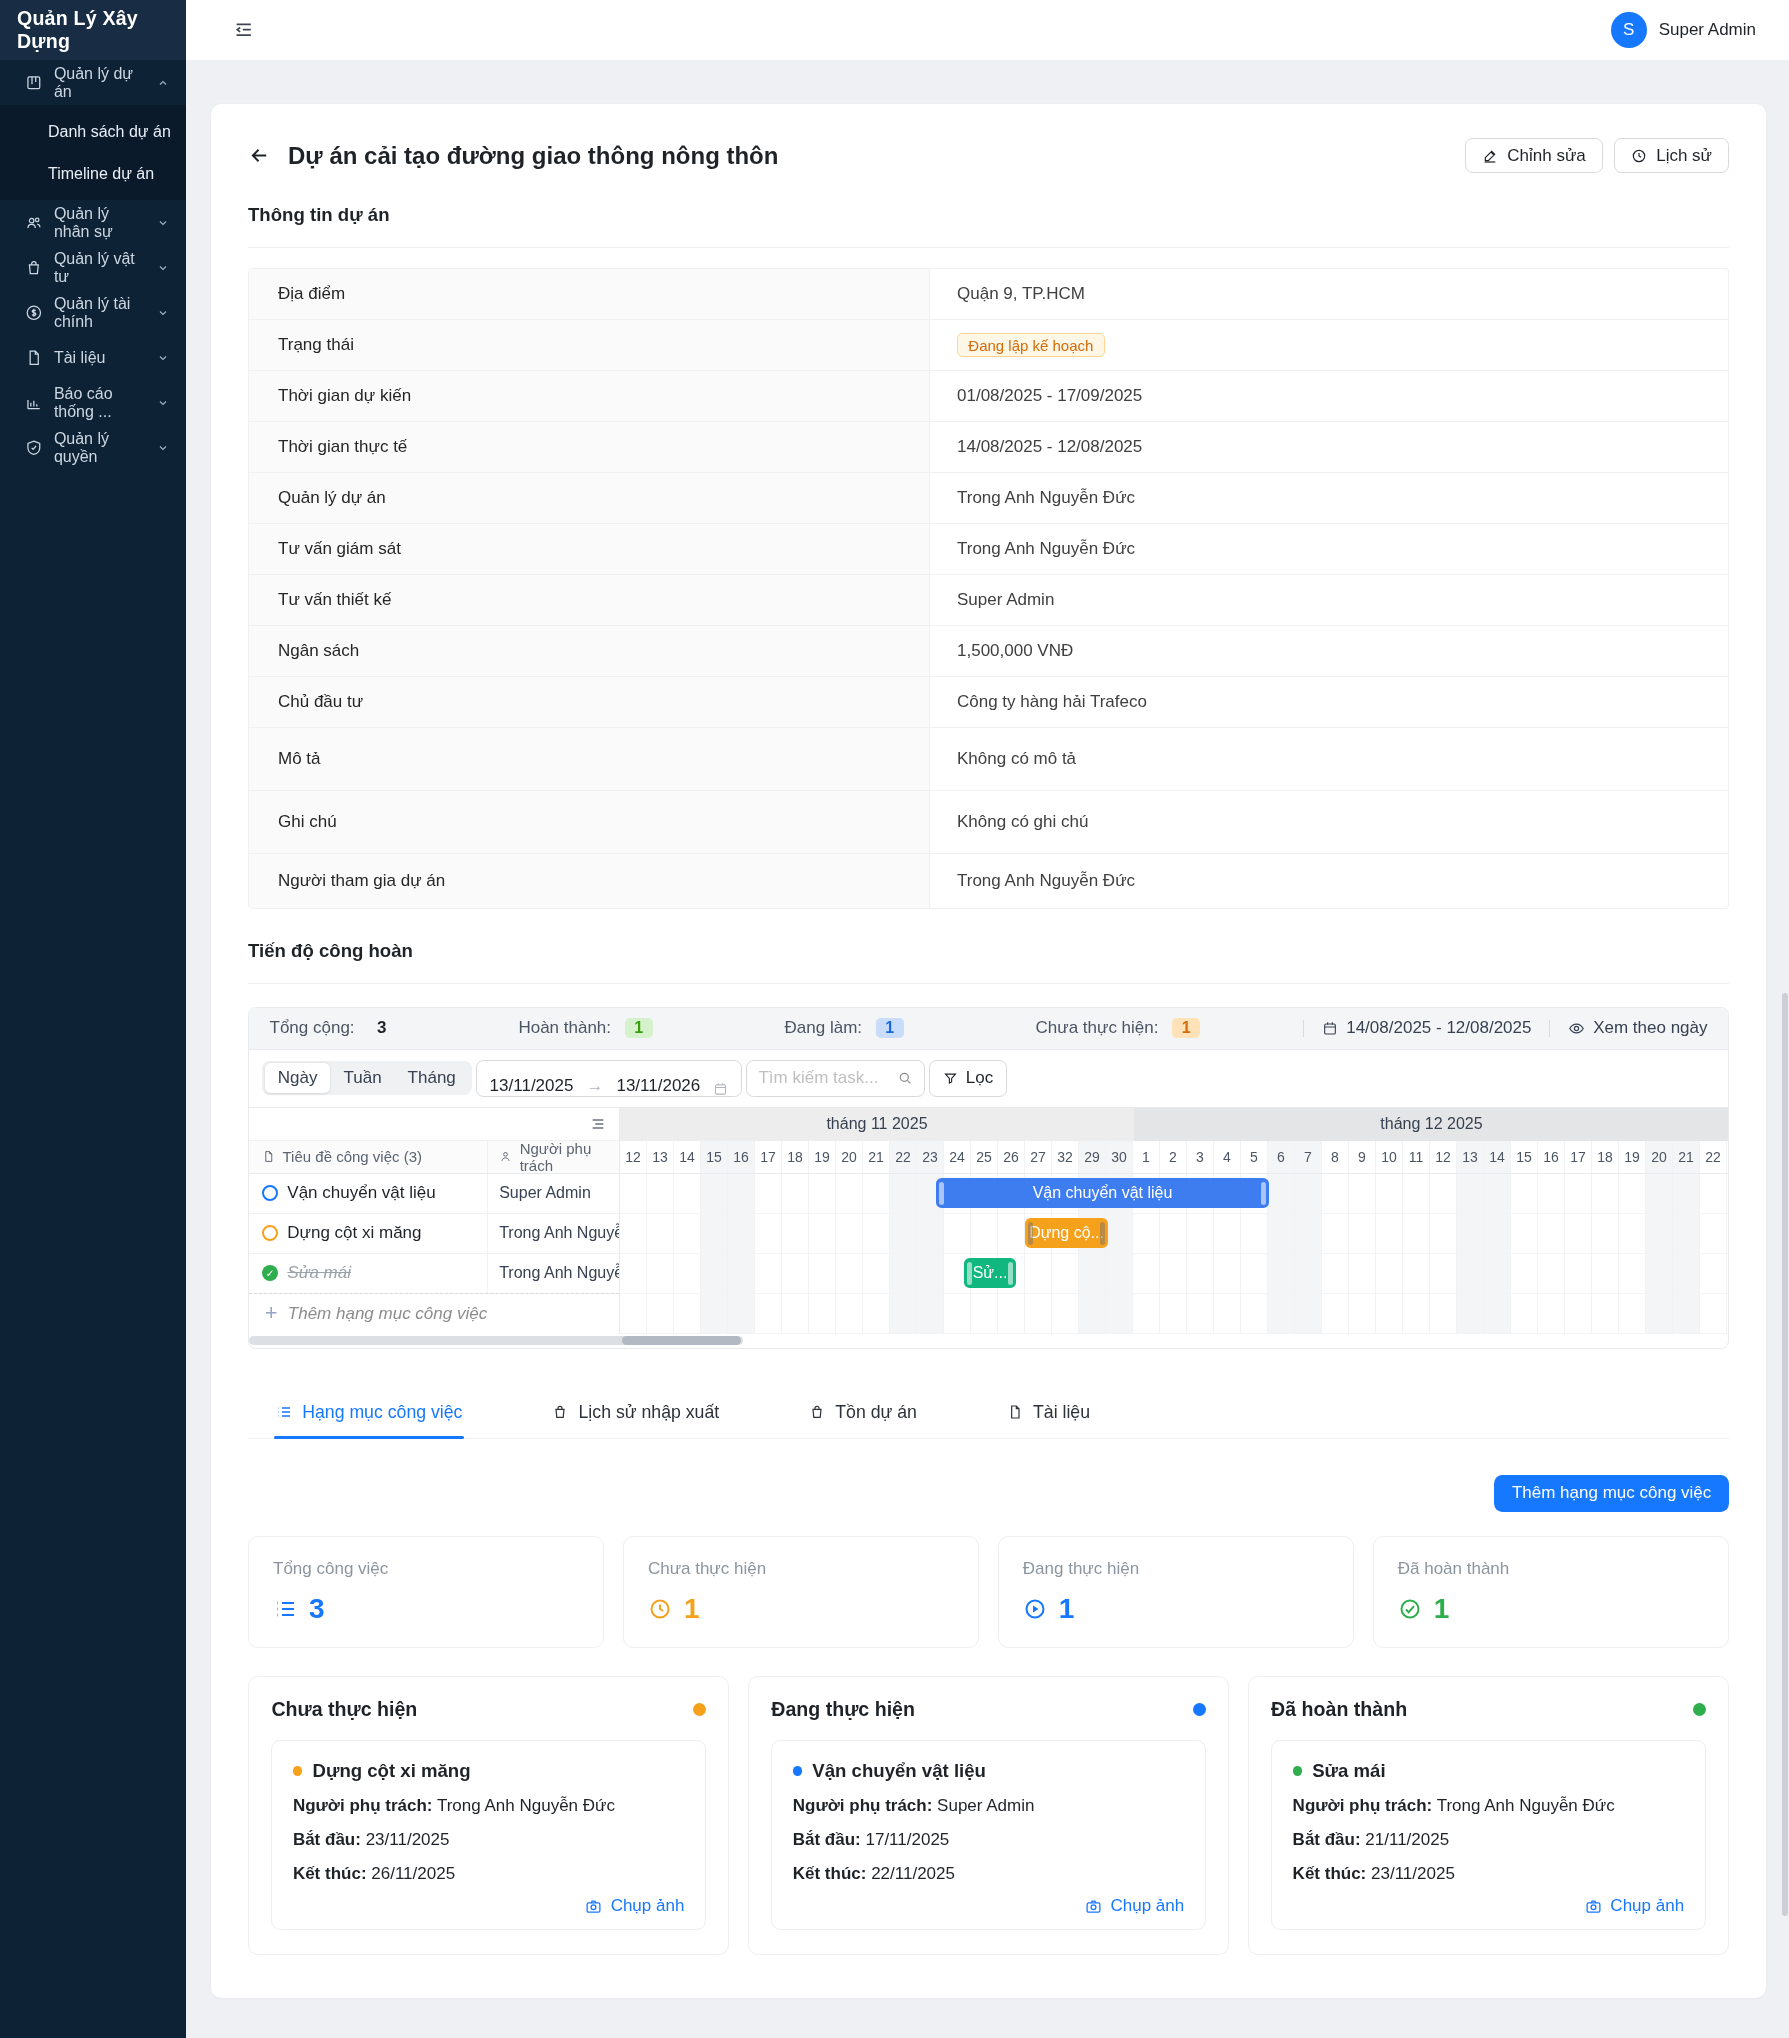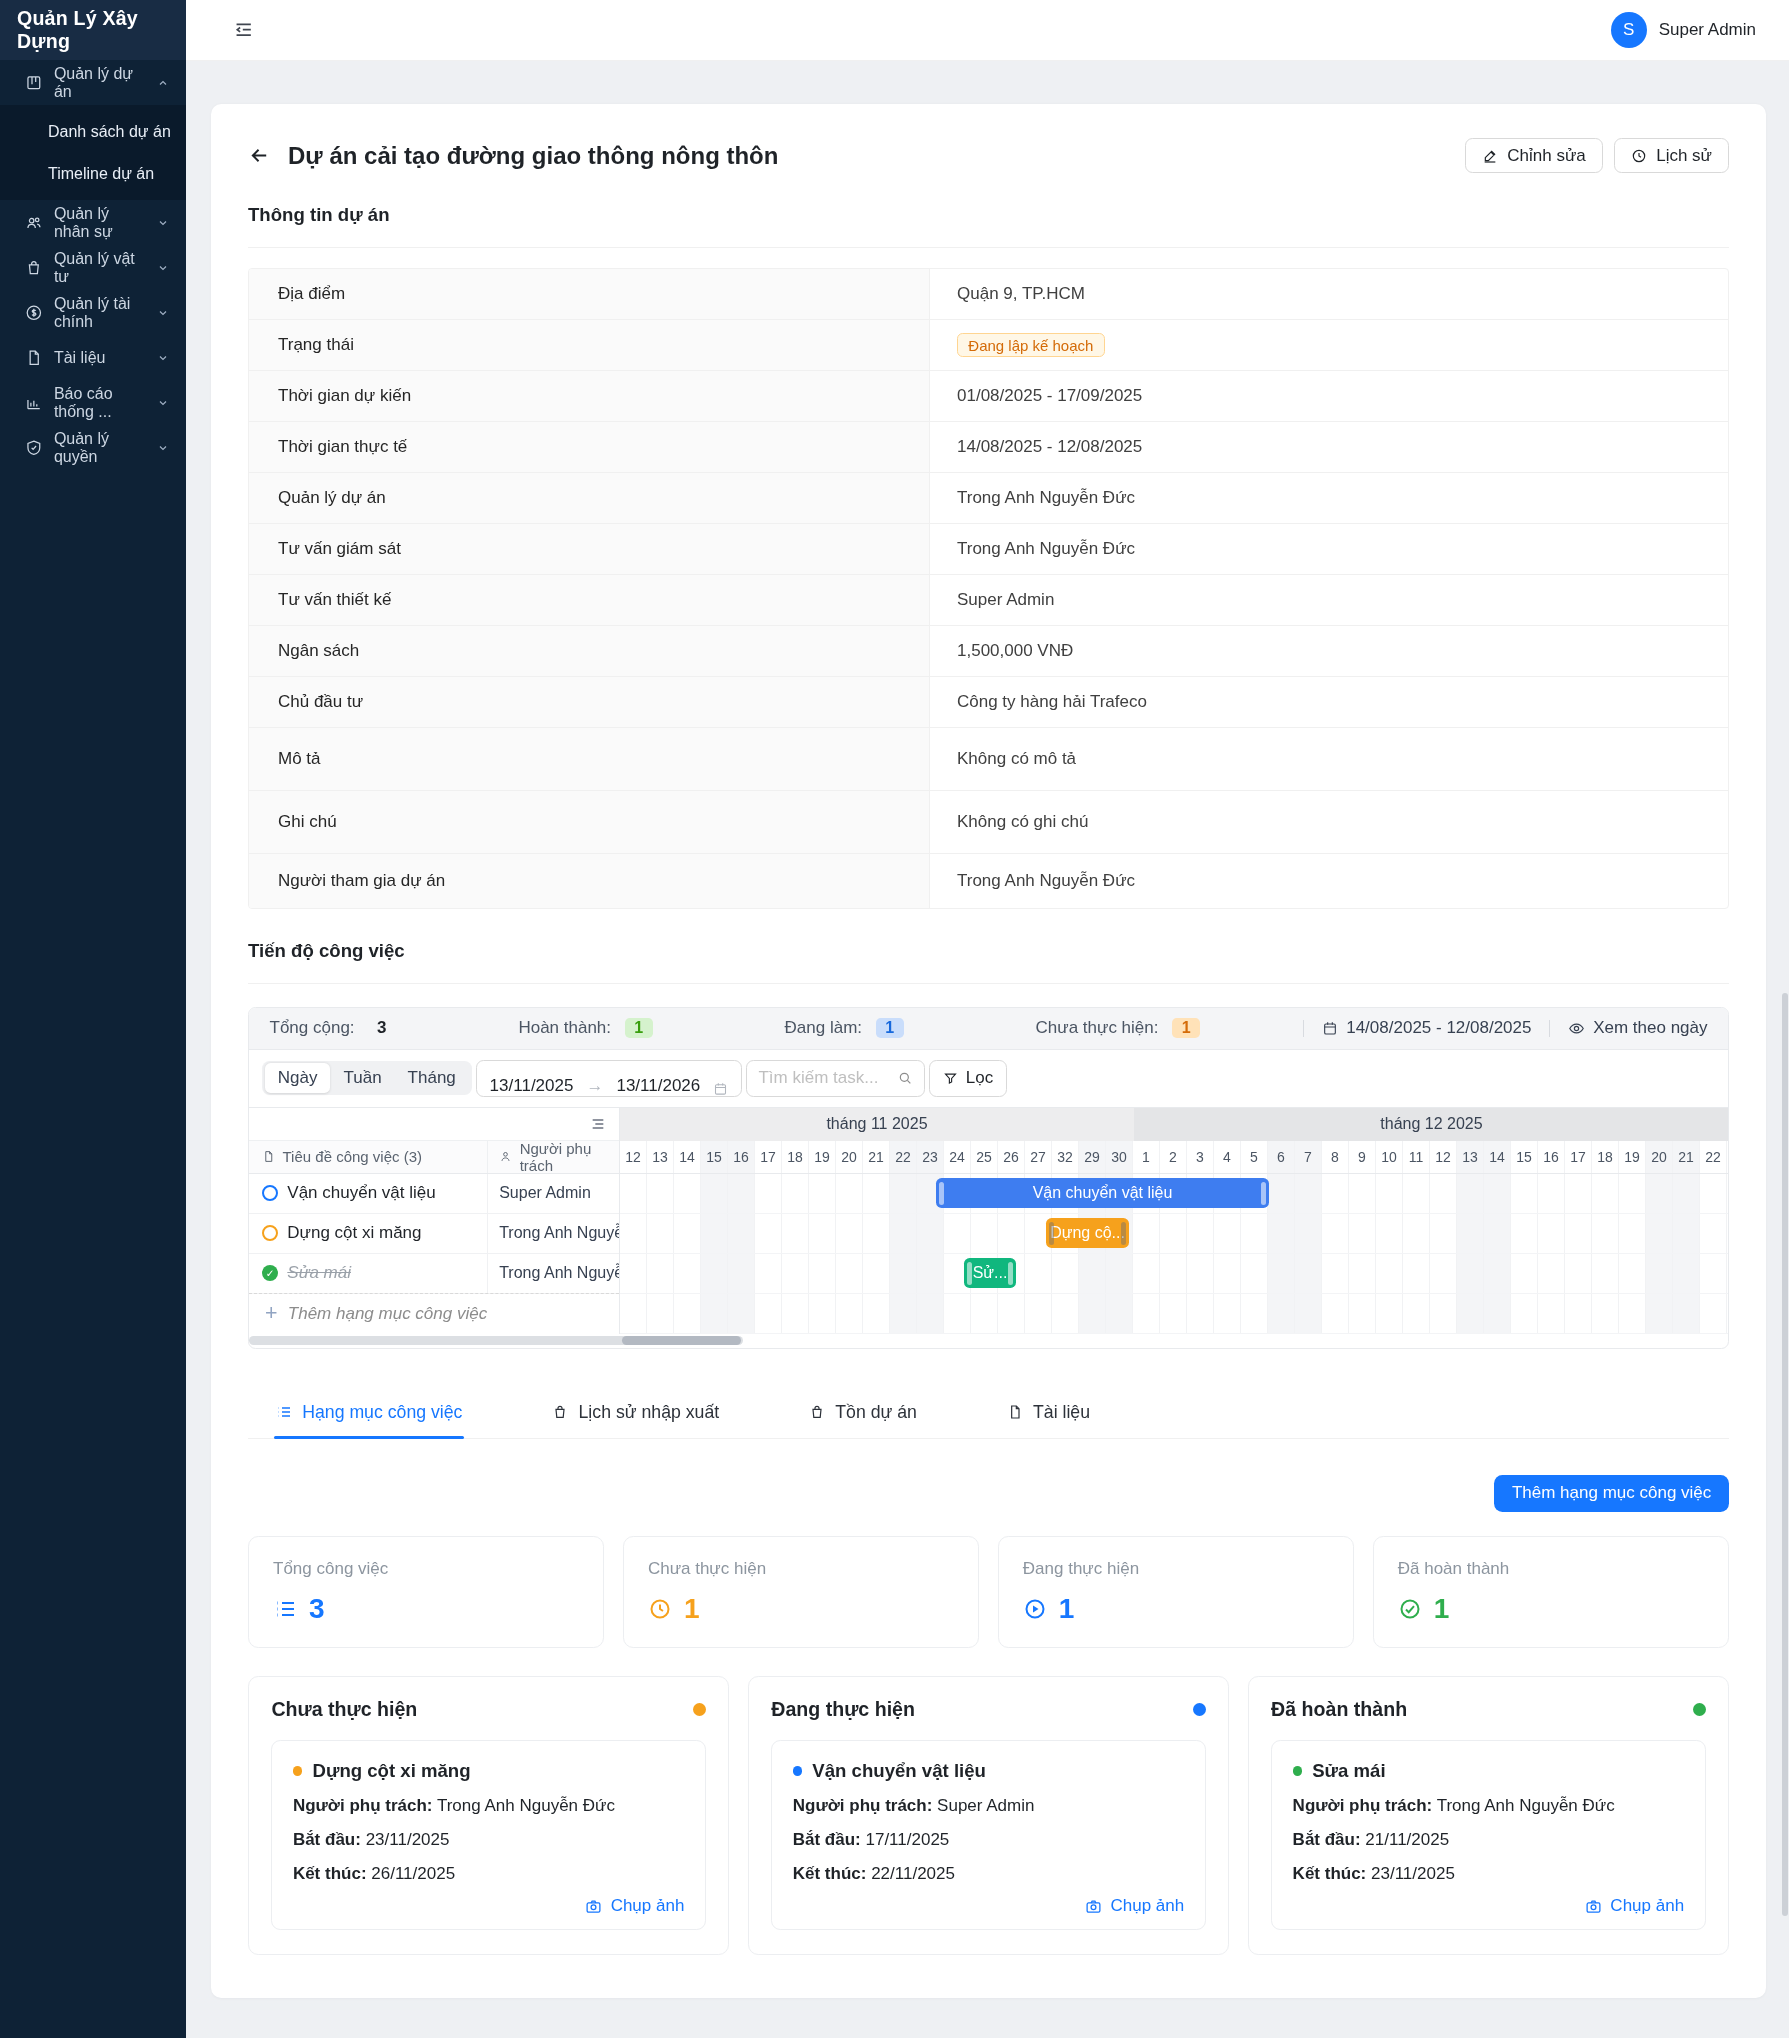--- a/index.html
+++ b/index.html
@@ -118,21 +118,21 @@
   .gcell { width:27px; flex:0 0 27px; border-right:0.9px solid #f1f2f4; height:100%; }
   .gt-days .gcell { display:flex; align-items:center; justify-content:center; font-size:14px; color:#4b5563; }
   .gcell.wknd { background:#f4f5f7; }
   .grid-row { height:40px; display:flex; position:relative; border-bottom:0.9px solid #f3f4f6; }
   .bar { position:absolute; top:4.7px; height:30px; border-radius:5.6px; display:flex; align-items:center; justify-content:center;
          color:#fff; font-size:16px; font-weight:500; overflow:hidden; white-space:nowrap; cursor:pointer; }
   .bar::before,.bar::after { content:""; position:absolute; top:3.7px; bottom:3.7px; width:5.6px;
          background:rgba(255,255,255,.55); border-radius:2.8px; }
   .bar::before { left:2.8px; } .bar::after { right:2.8px; }
   .bar1 { left:316px; width:333px; background:var(--bar-blue,#3e7df0); }
-  .bar2 { left:426px; width:83px; background:var(--bar-orange,#f6a11c); }
+  .bar2 { left:405px; width:83px; background:var(--bar-orange,#f6a11c); }
   .bar2::before,.bar2::after { background:rgba(110,110,110,.45); }
   .bar3 { left:344px; width:52px; background:var(--bar-green,#10b77e); }
   .gantt-scroll { height:14px; position:relative; }
   .gsc-thumb1 { position:absolute; left:0; top:1.9px; height:9.3px; width:494px; background:#dcdfe3; border-radius:4.7px; }
   .gsc-thumb2 { position:absolute; left:373px; top:1.9px; height:9.3px; width:119px; background:#b3b9c2; border-radius:4.7px; }
 
   
   .tabs { display:flex; gap:86px; margin-top:41px; border-bottom:0.9px solid #f0f0f0; padding-left:26px; }
   .tab { display:flex; align-items:center; gap:10.3px; padding:12px 1.9px 15px; font-size:17.7px; color:#2d323a;
          position:relative; cursor:pointer; }
@@ -377,21 +377,21 @@
           <div class="info-row tall">
             <div class="info-label">Ghi chú</div>
             <div class="info-value">Không có ghi chú</div>
           </div>
           <div class="info-row tall2">
             <div class="info-label">Người tham gia dự án</div>
             <div class="info-value">Trong Anh Nguyễn Đức</div>
           </div>
         </div>
 
-        <h2 class="section-heading">Tiến độ công việc</h2>
+        <h2 class="section-heading">Tiến độ công hoàn</h2>
 
         <div class="gantt-panel">
           <div class="gantt-stats">
             <div class="gs-group">
               <span>Tổng cộng:</span>
               <span class="gs-val">3</span>
             </div>
             <div class="gs-group">
               <span>Hoàn thành:</span>
               <span class="gs-badge done">1</span>

